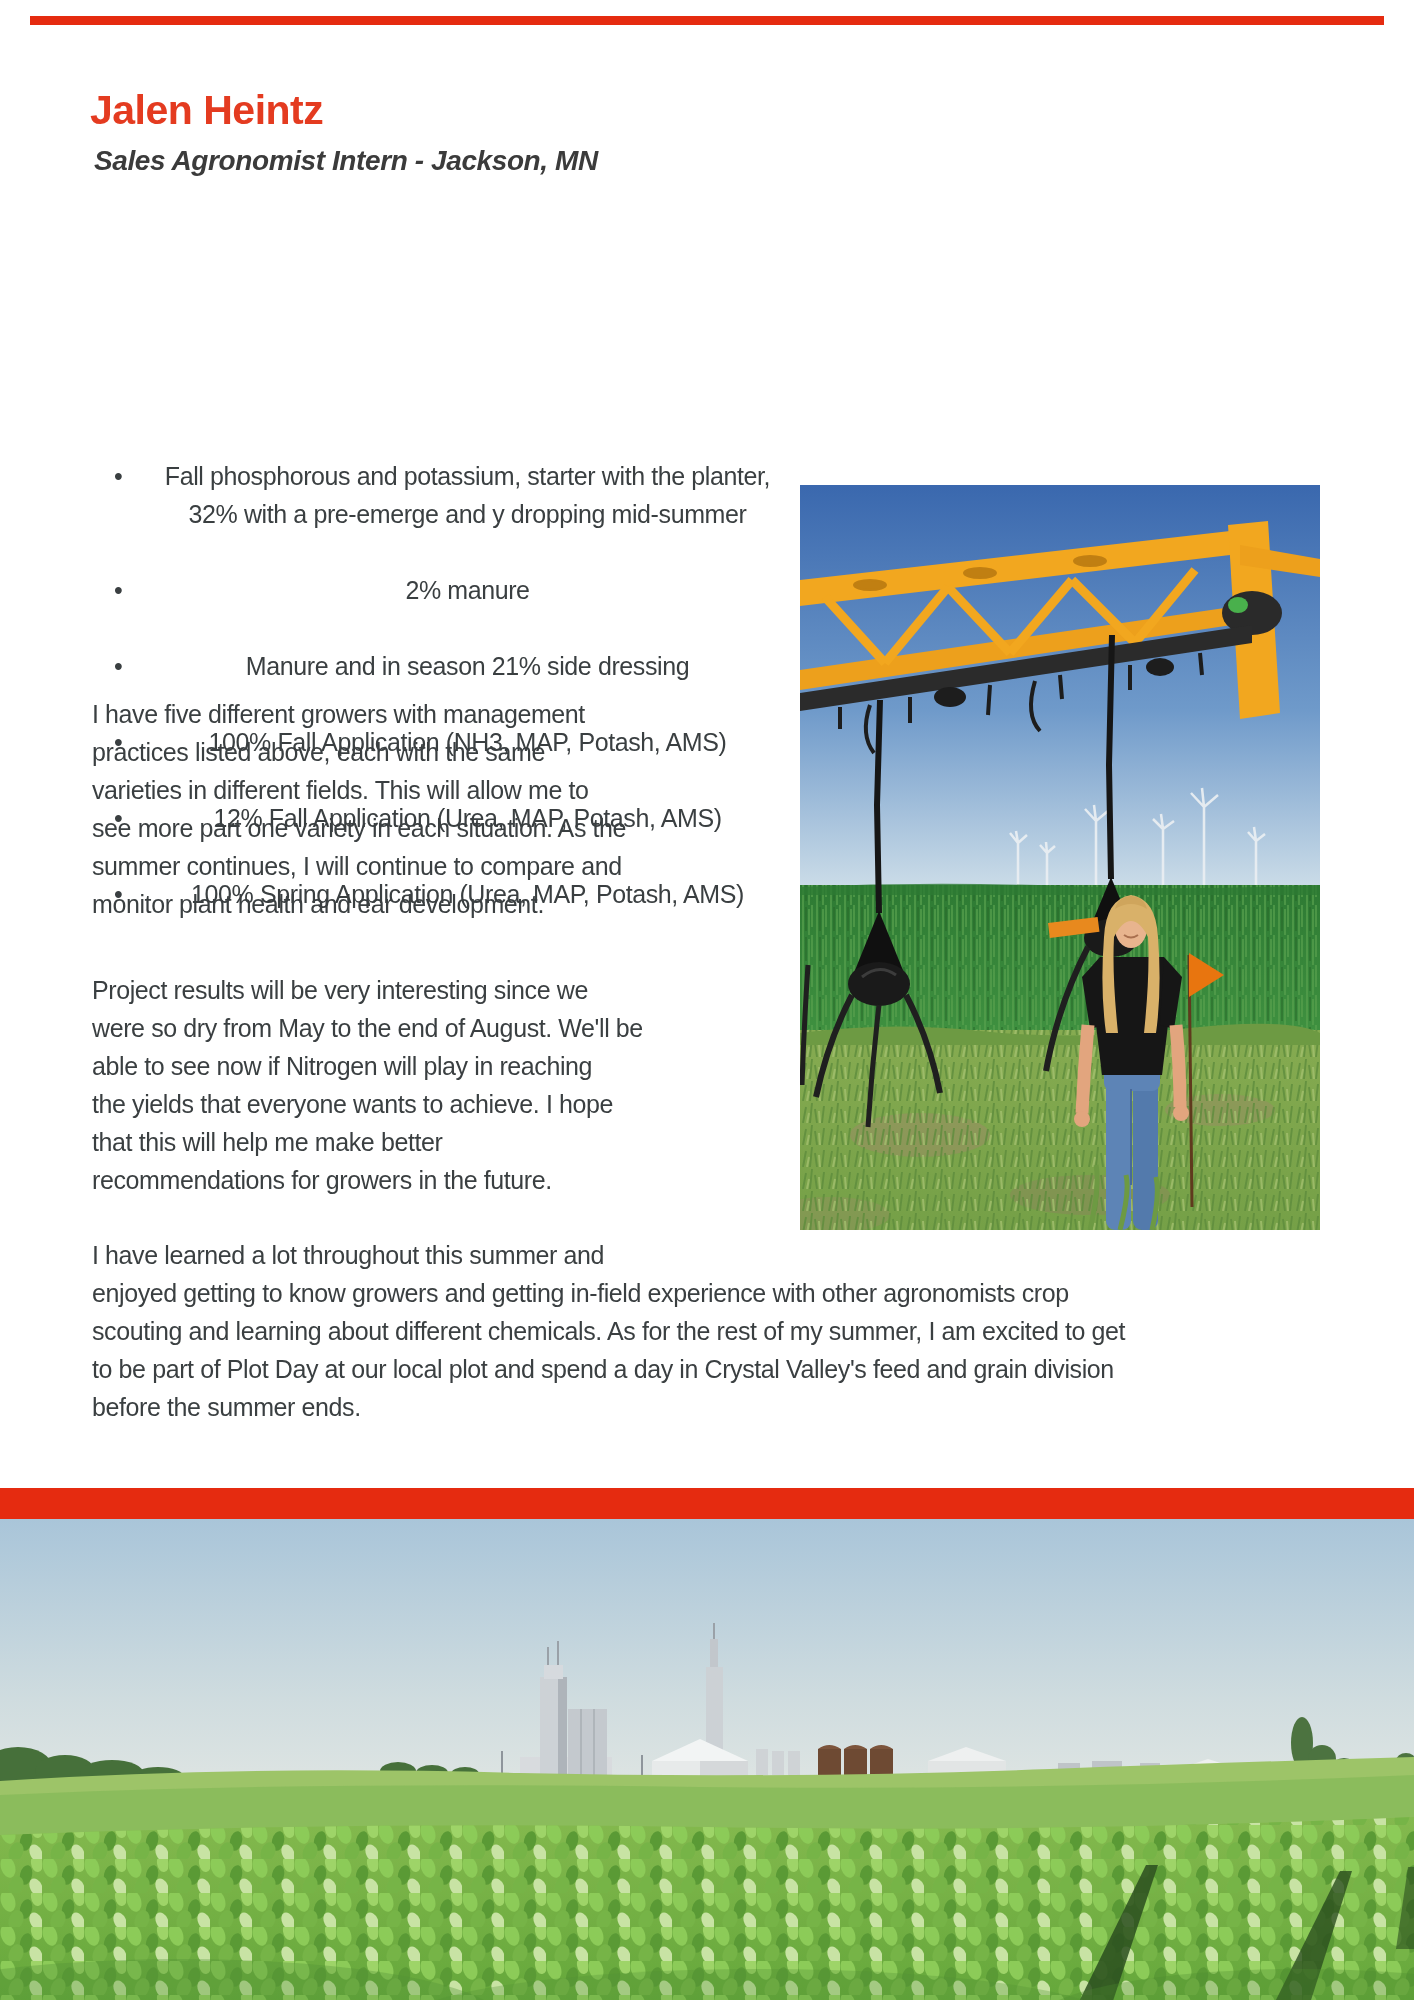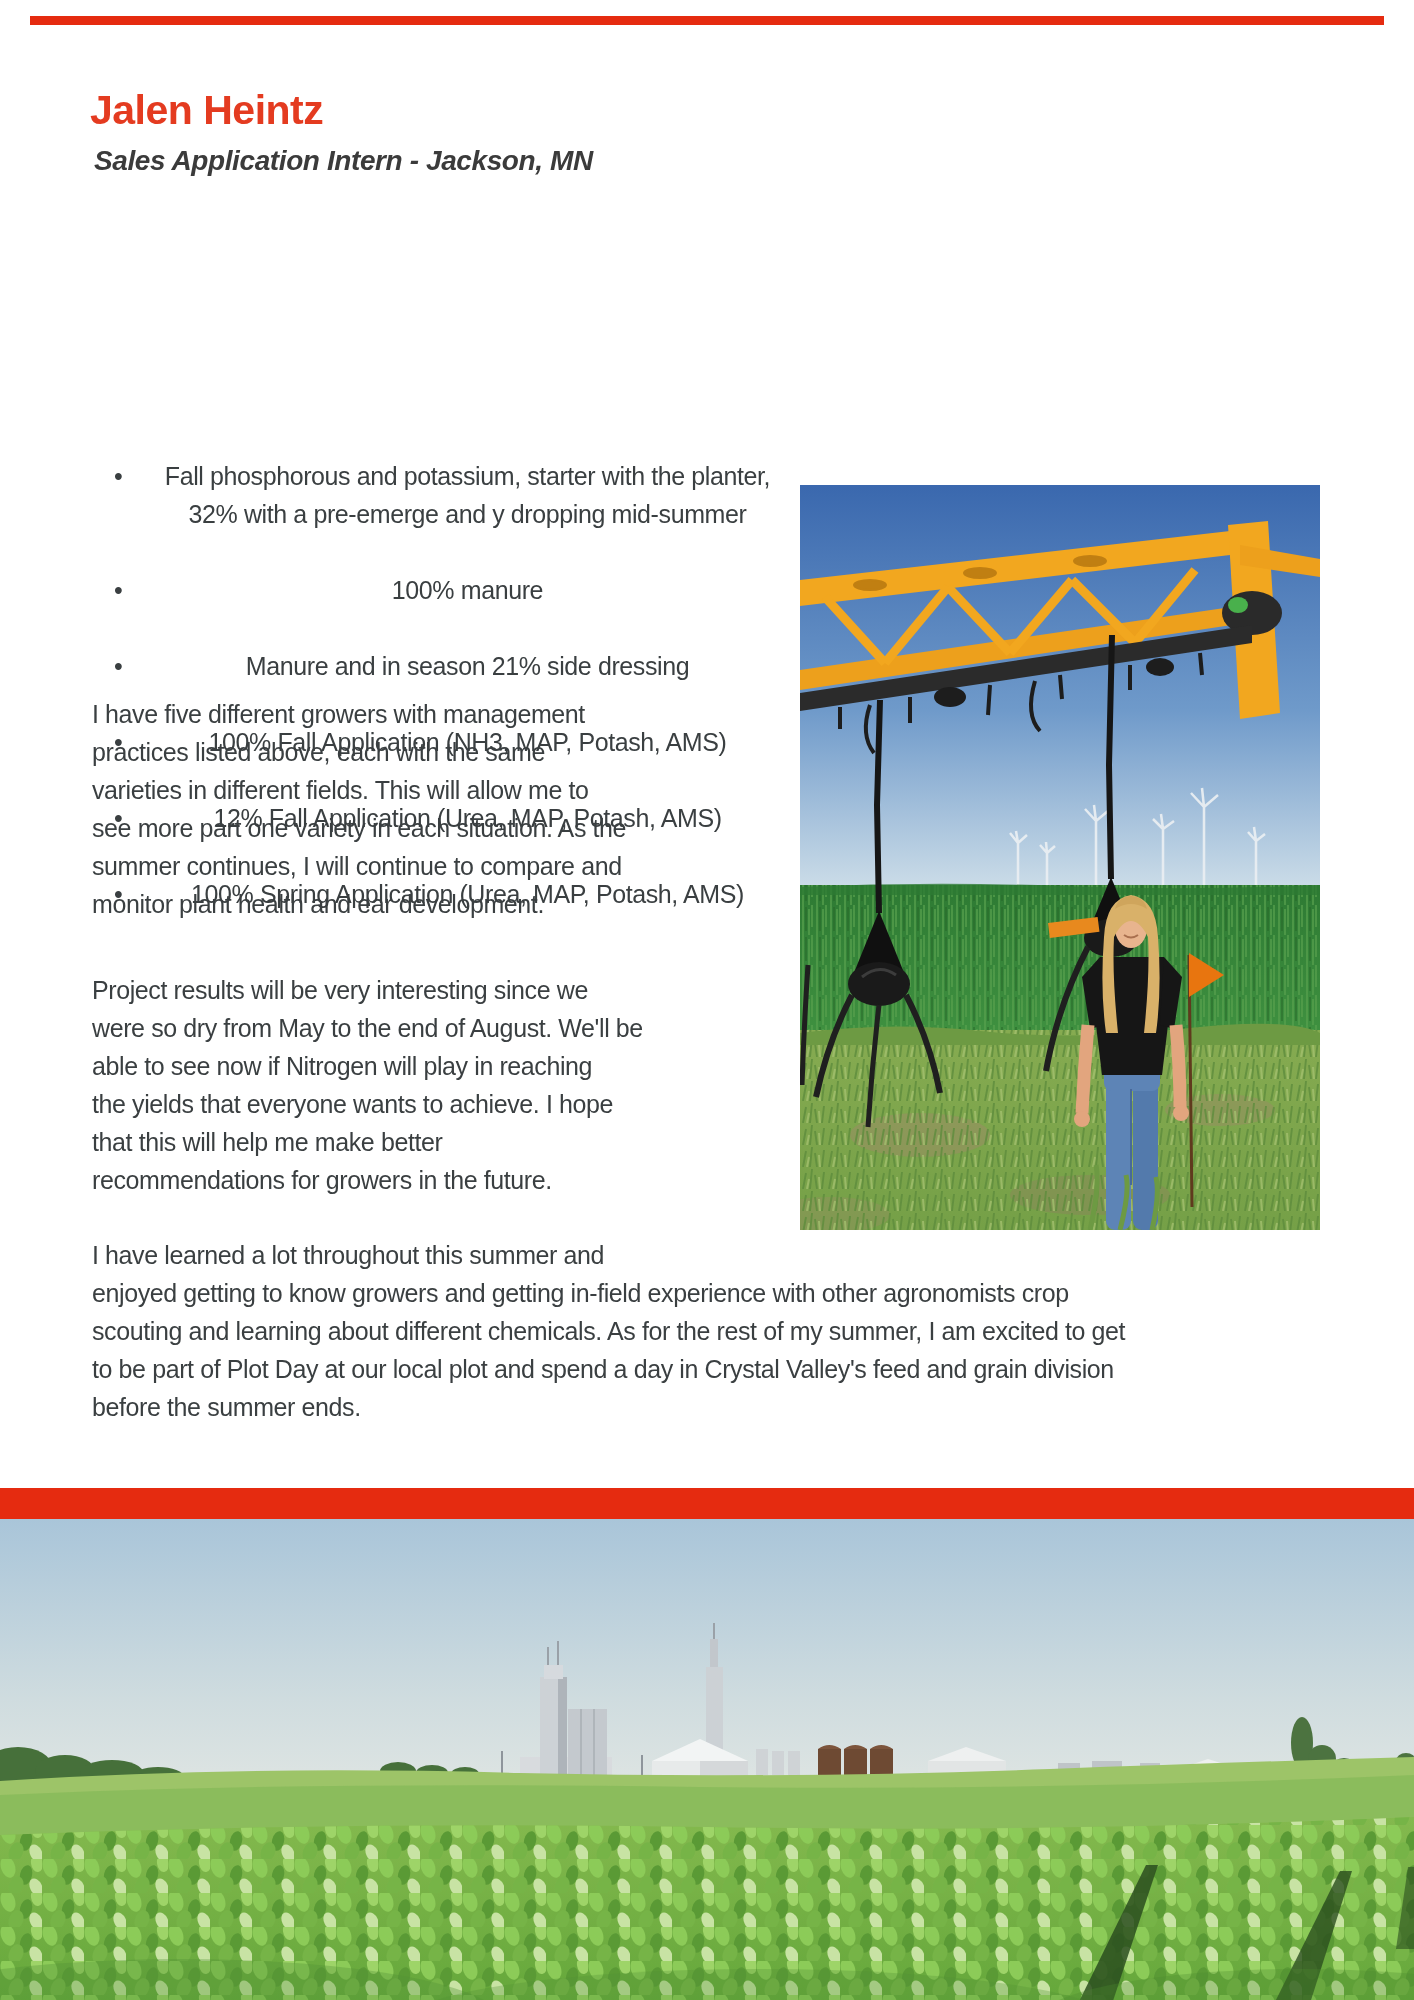--- a/index.html
+++ b/index.html
@@ -44,28 +44,28 @@
 </style>
 </head>
 <body>
 
 <div class="page">
 
   <div class="abs top-bar"></div>
 
   <div class="abs name-heading">Jalen Heintz</div>
 
-  <div class="abs subtitle">Sales Application Intern - Jackson, MN</div>
+  <div class="abs subtitle">Sales Agronomist Intern - Jackson, MN</div>
 
 
 
   <ul class="abs practices body-text">
     <li><span class="marker">•</span><span class="txt">Fall phosphorous and potassium, starter with the planter,
 32% with a pre-emerge  and y dropping mid-summer</span></li>
-    <li><span class="marker">•</span><span class="txt">100% manure</span></li>
+    <li><span class="marker">•</span><span class="txt">2% manure</span></li>
     <li><span class="marker">•</span><span class="txt">Manure and in season 21% side dressing</span></li>
     <li><span class="marker">•</span><span class="txt">100% Fall Application (NH3, MAP, Potash, AMS)</span></li>
     <li><span class="marker">•</span><span class="txt">12% Fall Application (Urea, MAP, Potash, AMS)</span></li>
     <li><span class="marker">•</span><span class="txt">100% Spring Application (Urea, MAP, Potash, AMS)</span></li>
   </ul>
 
   <div class="abs body-text p-growers">I have five different growers with management
 practices listed above, each with the same
 varieties in different fields. This will allow me to
 see more part one variety in each situation. As the

